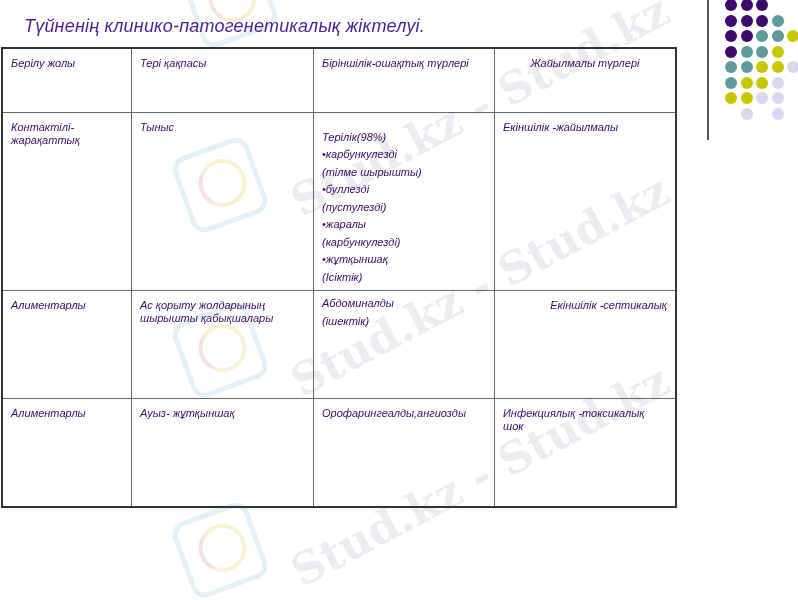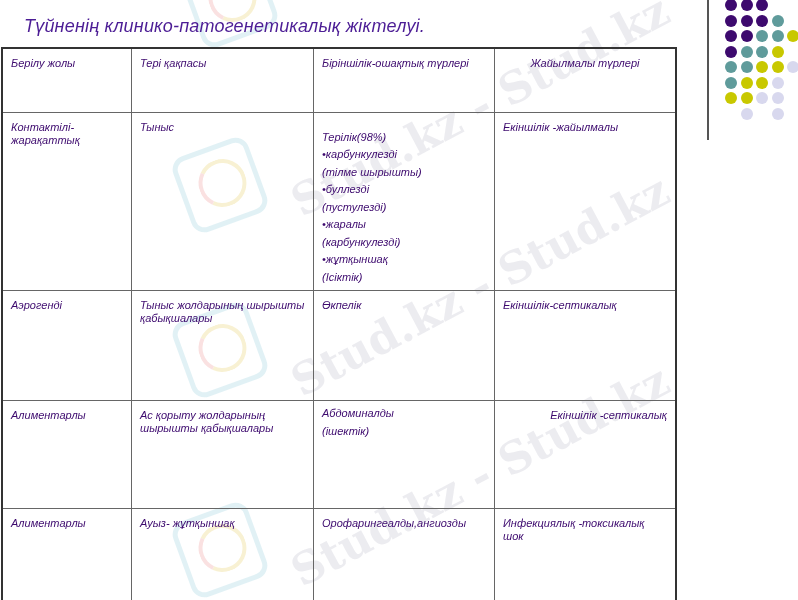--- a/index.html
+++ b/index.html
@@ -90,26 +90,20 @@
       <span>(тілме шырышты)</span>
       <span>•буллезді</span>
       <span>(пустулезді)</span>
       <span>•жаралы</span>
       <span>(карбункулезді)</span>
       <span>•жұтқыншақ</span>
       <span>(Ісіктік)</span>
     </td>
     <td>Екіншілік -жайылмалы</td>
   </tr>
-  <tr style="height:110px;">
-    <td>Аэрогенді</td>
-    <td>Тыныс жолдарының шырышты қабықшалары</td>
-    <td>Өкпелік</td>
-    <td>Екіншілік-септикалық</td>
-  </tr>
   <tr style="height:108px;">
     <td>Алиментарлы</td>
     <td>Ас қорыту жолдарының шырышты қабықшалары</td>
     <td class="lines" style="padding-top:4px;">
       <span>Абдоминалды</span>
       <span>(ішектік)</span>
     </td>
     <td style="white-space:pre;text-align:right;"> Екіншілік -септикалық</td>
   </tr>
   <tr style="height:108px;">

